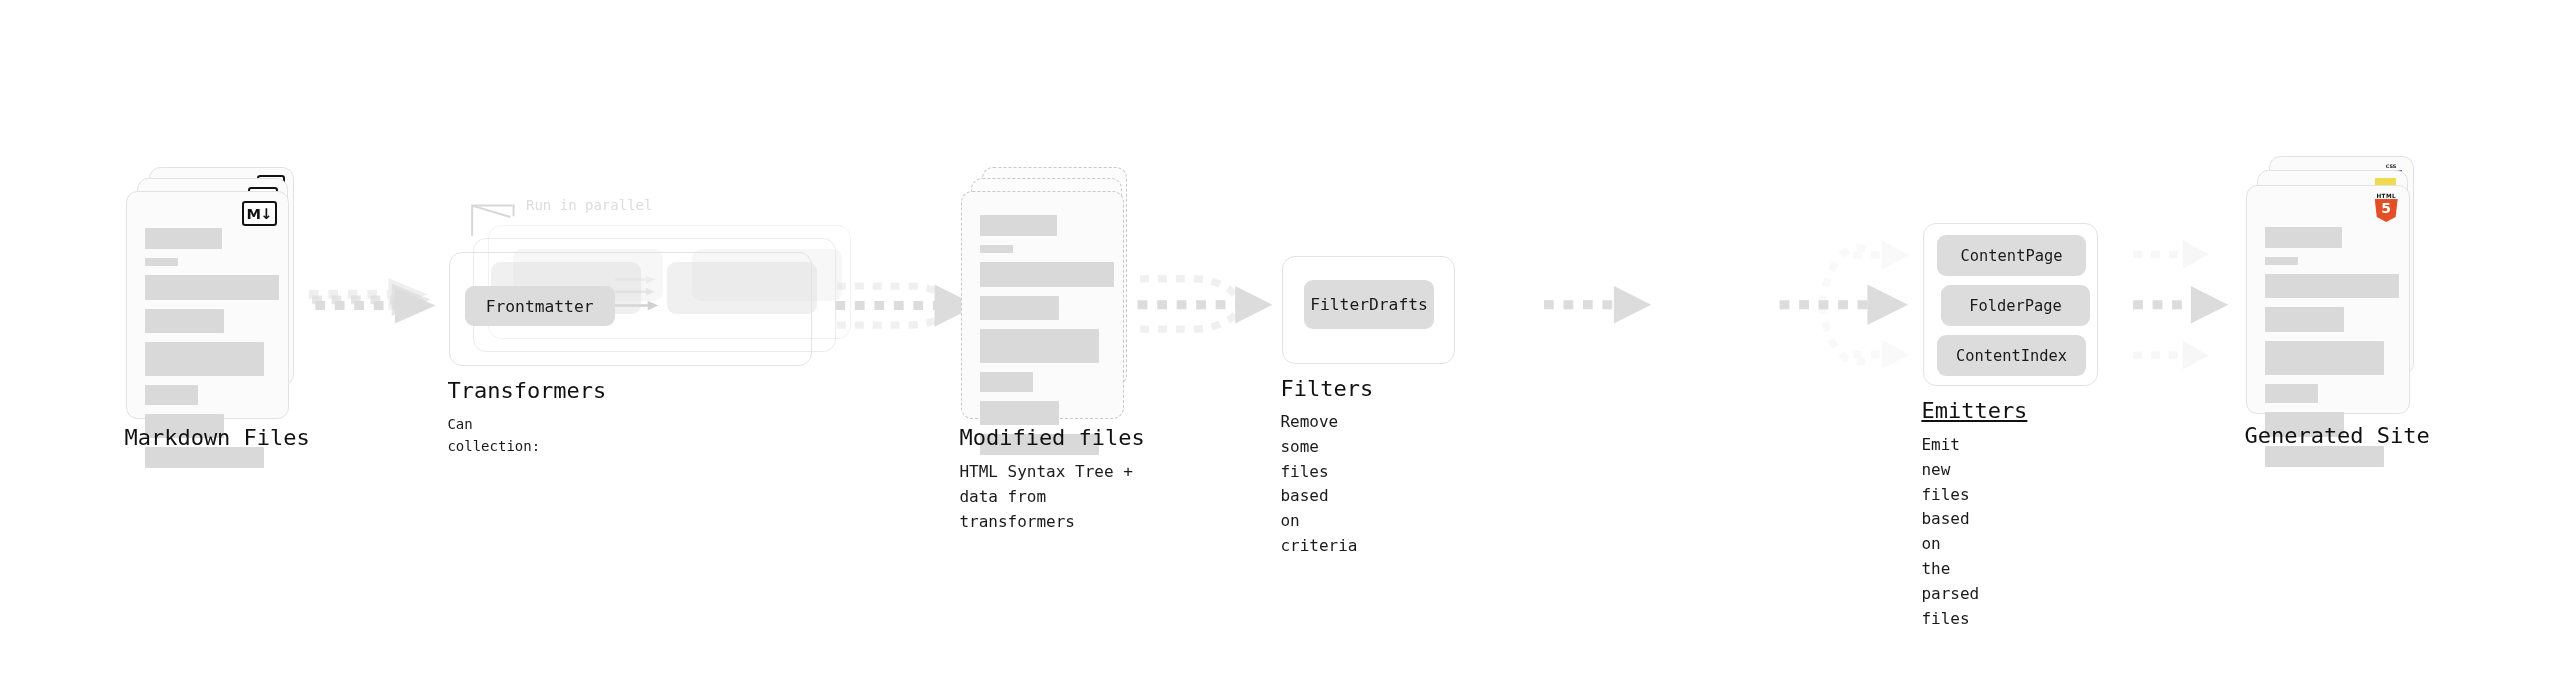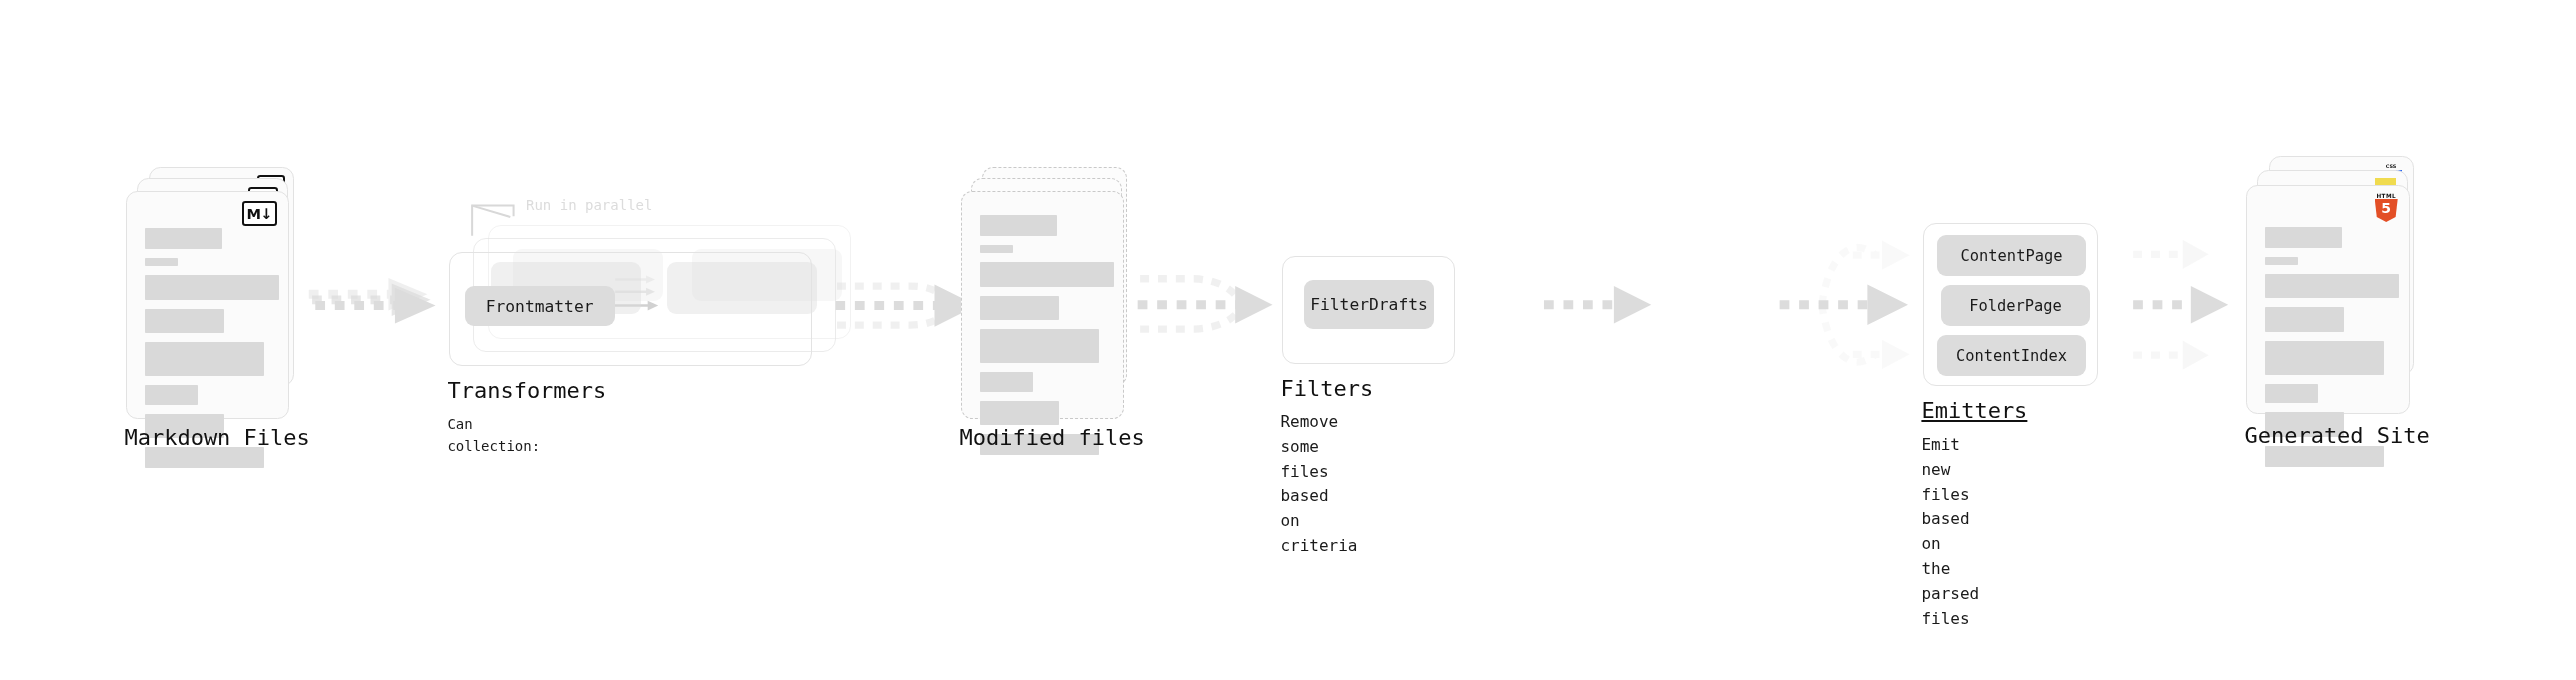--- a/index.html
+++ b/index.html
@@ -363,20 +363,22 @@
             <div class="doc-line" style="width: 134px; height: 24.4px;"></div>
             <div class="doc-line" style="width: 79px; height: 24.4px;"></div>
             <div class="doc-line" style="width: 119px; height: 34px;"></div>
             <div class="doc-line" style="width: 53px; height: 19.5px;"></div>
             <div class="doc-line" style="width: 79px; height: 24.4px;"></div>
             <div class="doc-line" style="width: 119px; height: 21px;"></div>
           </div>
       </div>
     </div>
     <div class="caption-title" style="left:-1.6px; top:258px;">Modified files</div>
+    <div class="caption-sub" style="left:-1.6px; top:293px;">HTML Syntax Tree +
+data from transformers</div>
   </div>
 
   <div class="node" style="left:1282px; top:256px;">
     <div class="group-box" style="left:0px; top:0px; width:173px; height:108px;">
       <div class="chip" style="left:21px; top:23px; width:130px; height:49px;">FilterDrafts</div>
     </div>
     <div class="caption-title" style="left:-1.6px; top:120px;">Filters</div>
     <div class="caption-sub" style="left:-1.6px; top:154px;">Remove some files based
 on criteria</div>
   </div>

